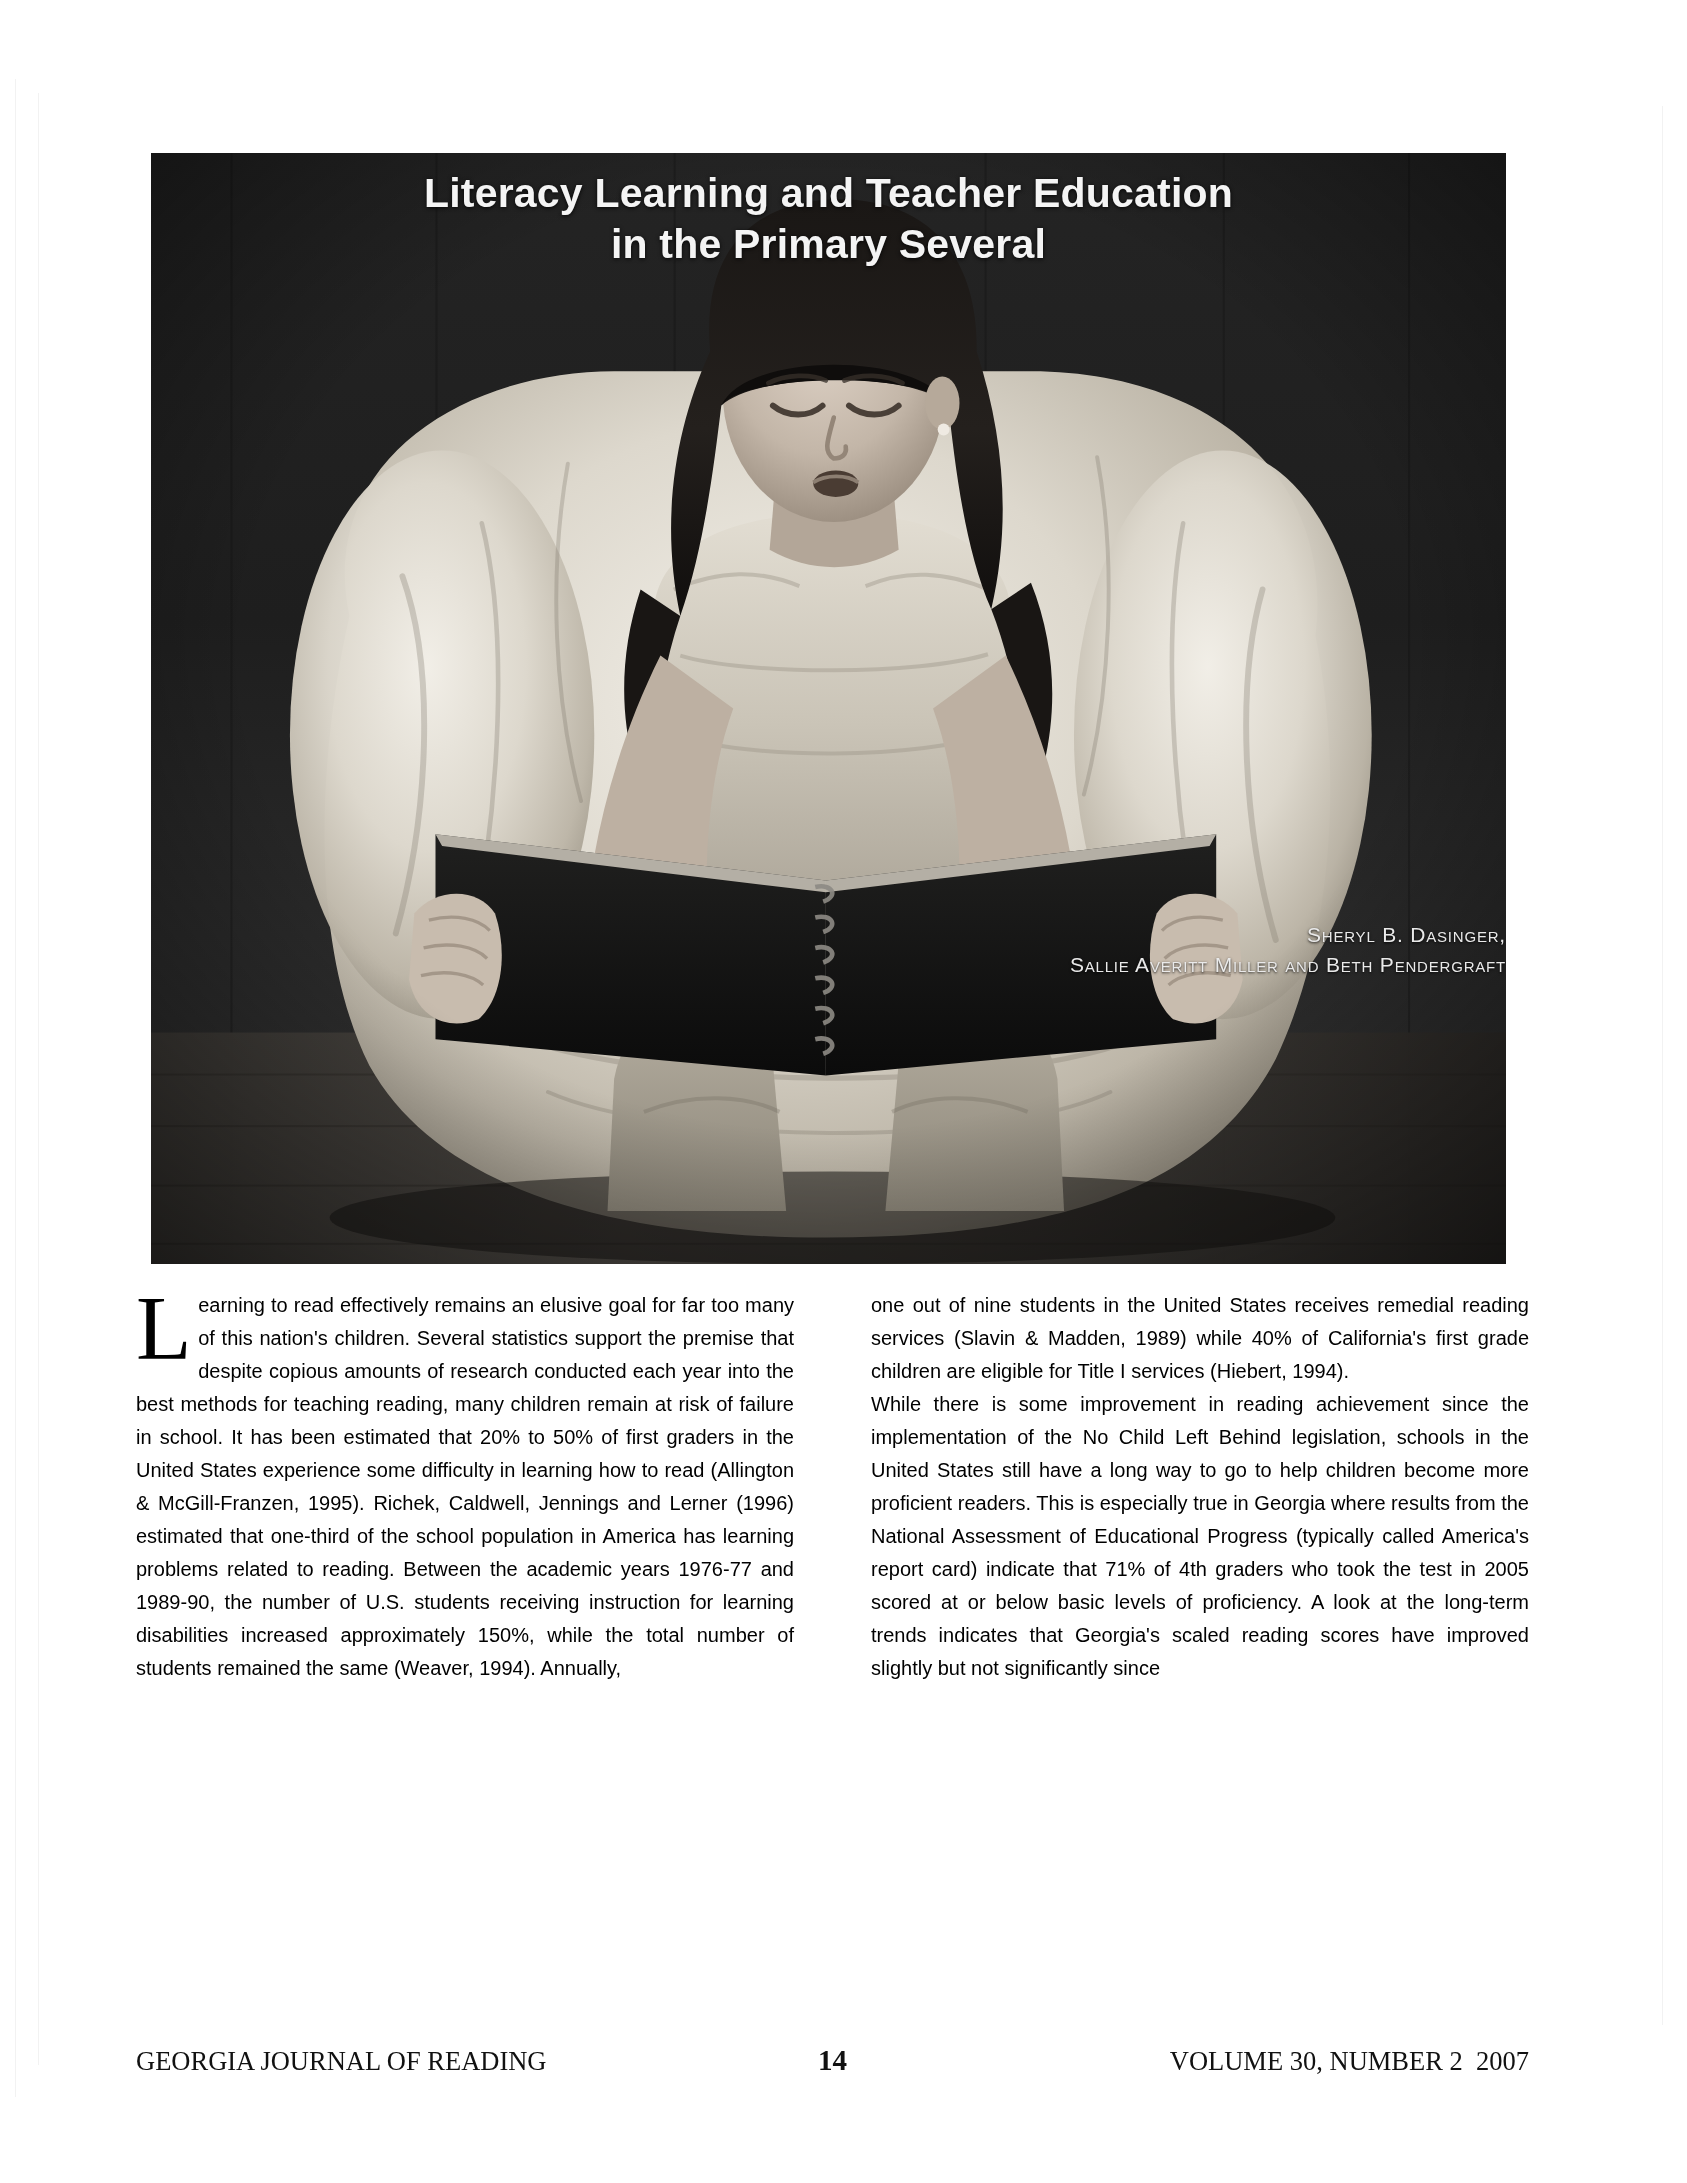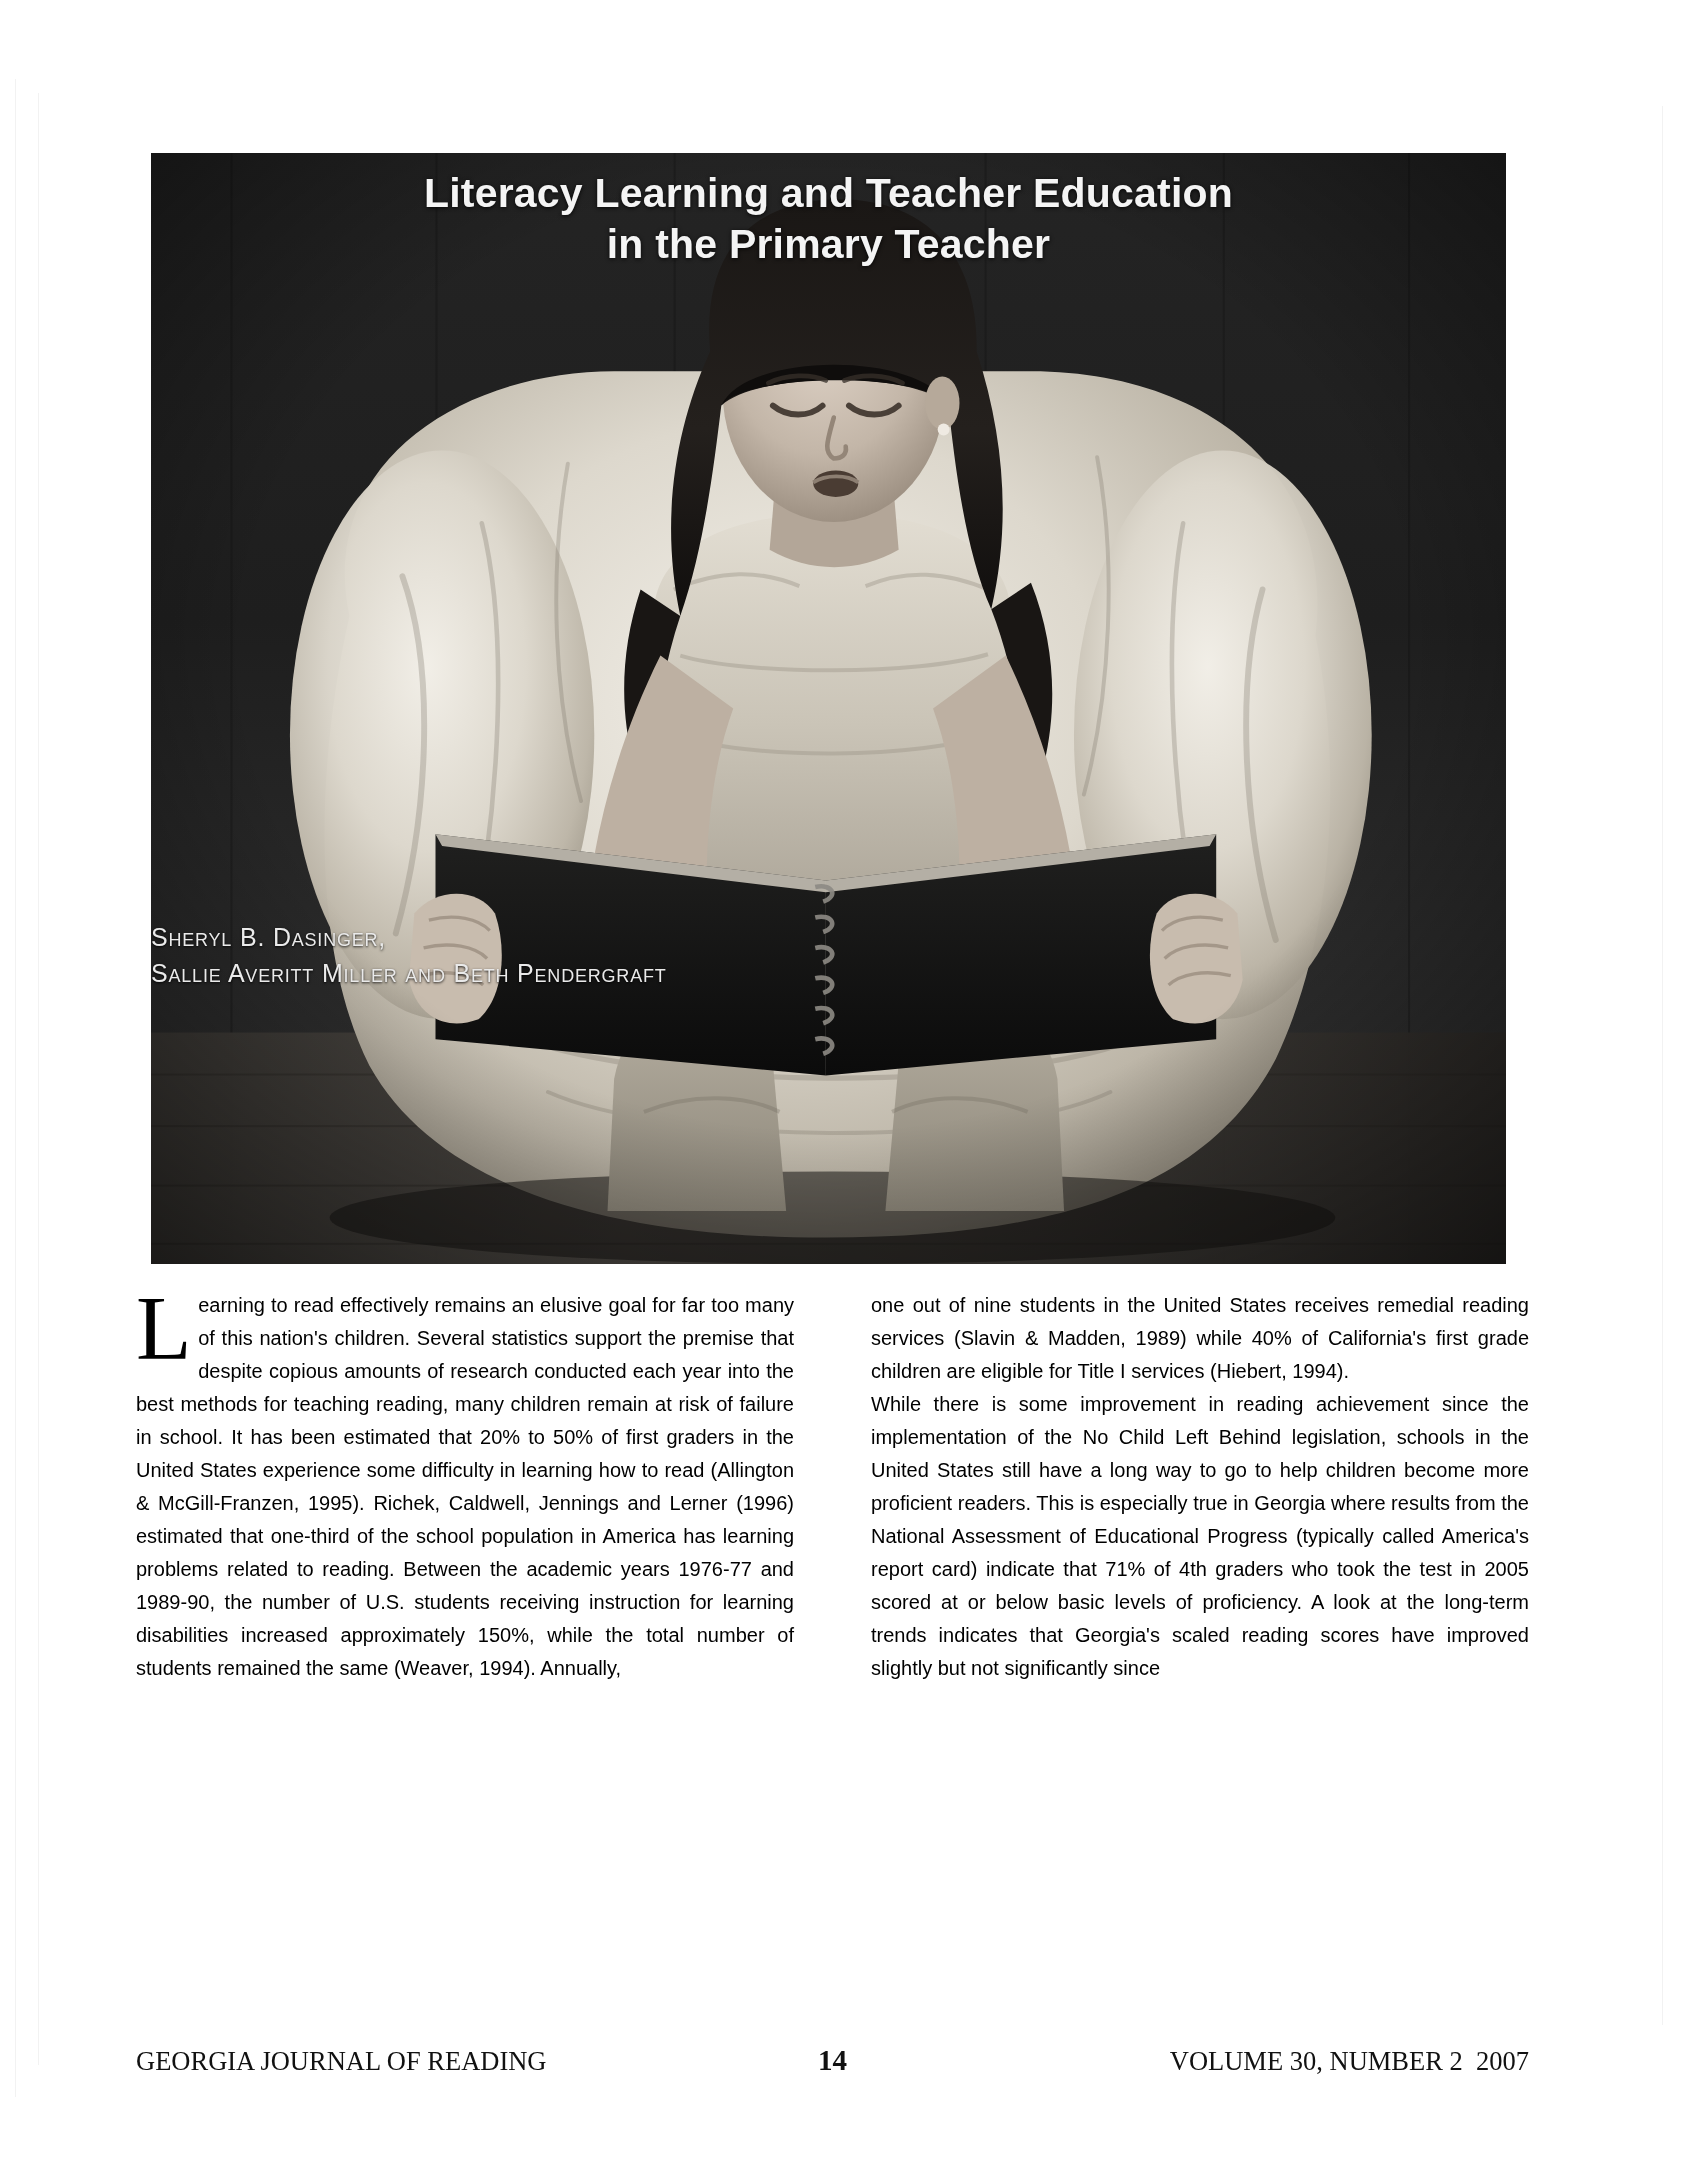--- a/index.html
+++ b/index.html
@@ -48,24 +48,24 @@
     letter-spacing: 0.2px;
     text-shadow: 0 1.3px 4px rgba(0,0,0,0.85);
     pointer-events: none;
   }
 
   .byline-block {
     position: absolute;
     left: 0;
     top: 767px;
     width: 100%;
-    text-align: left;
+    text-align: right;
     font-family: "Liberation Sans", sans-serif;
     color: #eaeaea;
-    font-size: 25px;
+    font-size: 21px;
     line-height: 1.42;
     font-variant: small-caps;
     letter-spacing: 0.8px;
     text-shadow: 0 0.7px 2.6px rgba(0,0,0,0.9);
     pointer-events: none;
   }
 
   
   #article-body {
     position: absolute;
@@ -307,21 +307,21 @@
         <path d="M 1628 1202 C 1588 1192 1550 1200 1532 1218"></path>
         <path d="M 1632 1244 C 1592 1234 1556 1242 1538 1258"></path>
       </g>
     </g>
 
     <rect x="0" y="0" width="2048" height="1680" fill="url(#vignette)"></rect>
   </svg>
 
   <div class="title-block">
     <div>Literacy Learning and Teacher Education</div>
-    <div>in the Primary Teacher</div>
+    <div>in the Primary Several</div>
   </div>
 
   <div class="byline-block">
     <div>Sheryl B. Dasinger,</div>
     <div>Sallie Averitt Miller and Beth Pendergraft</div>
   </div>
 </div>
 
 <div id="article-body">
   <div class="column">

